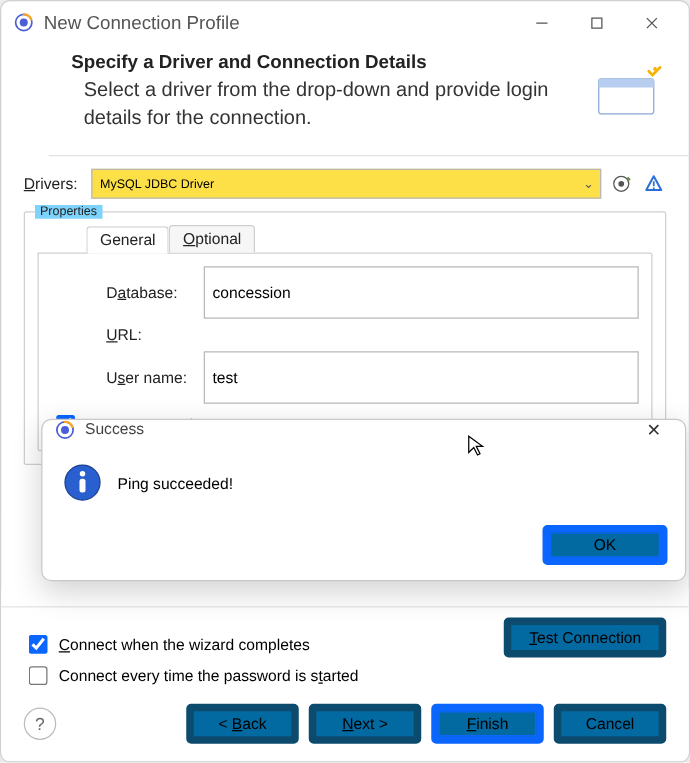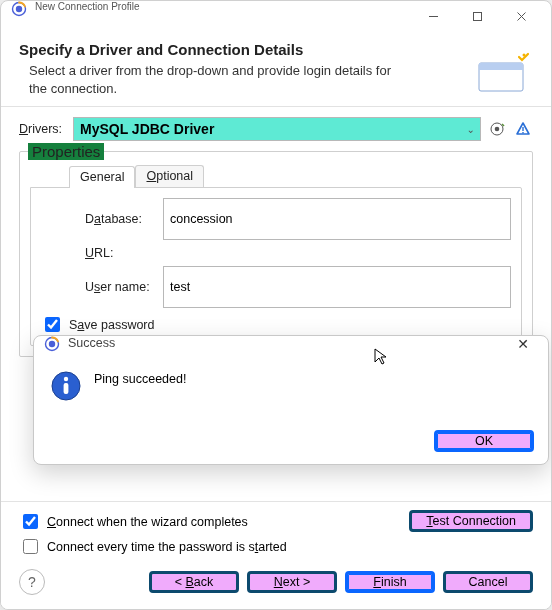--- a/index.html
+++ b/index.html
@@ -4,52 +4,53 @@
 <style>
   * { box-sizing: border-box; font-family: "Segoe UI", Tahoma, sans-serif; }
   body { margin: 0; background: #f0f0f0; }
   .window {
     width: 552px; height: 610px; background: #fff;
     border: 1px solid #d0d0d0; border-radius: 8px;
     position: relative; overflow: hidden;
     box-shadow: 0 4px 16px rgba(0,0,0,0.08);
   }
   .titlebar {
-    height: 34px; display: flex; align-items: flex-start;
-    padding: 0 8px 0 10px; font-size: 10px; color: #555;
+    height: 34px; display: flex; align-items: center;
+    padding: 0 8px 0 10px; font-size: 15px; color: #555;
   }
   .titlebar .ticon { width:16px; height:16px; margin-right:8px; }
   .titlebar .spacer { flex:1; }
   .titlebar .winbtn { width:44px; height:30px; display:flex; align-items:center; justify-content:center; color:#666; }
   .titlebar .winbtn svg { width:11px; height:11px; }
   .header {
-    padding: 6px 18px 9px 18px; display:flex; align-items:flex-end;
+    padding: 6px 18px 19px 18px; display:flex; align-items:center;
     border-bottom: 1px solid #e2e2e2;
+    margin-left: 38px;
   }
   .header .htxt { flex:1; }
   .header h2 { margin:0 0 4px 0; font-size:15px; font-weight:700; color:#222; }
-  .header p { margin:0; font-size:13px; color:#333; padding-left:10px; max-width:390px; line-height:1.35; }
+  .header p { margin:0; font-size:16px; color:#333; padding-left:10px; max-width:390px; line-height:1.35; }
   .header .hicon { width:60px; height:48px; margin-left:10px; }
   .body { padding: 10px 18px 0 18px; font-size:12.5px; color:#222; }
   .row { display:flex; align-items:center; gap:6px; margin-bottom:6px; }
   .row label.lbl { min-width:48px; }
   .drv-select {
-    flex:1; height:24px; border:1px solid #b8b8b8; background:#5eead4;
-    padding:2px 6px; font-size:14px; appearance:none; position:relative;font-weight:bold;
+    flex:1; height:24px; border:1px solid #b8b8b8; background:#fde047;
+    padding:2px 6px; font-size:10px; appearance:none; position:relative;
   }
   .drv-wrap { flex:1; position:relative; display:flex; }
   .drv-caret { position:absolute; right:6px; top:50%; transform:translateY(-50%); pointer-events:none; color:#555; font-size:10px; }
   .iconbtn { width:20px; height:20px; display:flex; align-items:center; justify-content:center; cursor:pointer; }
   .fieldset {
     border:1px solid #cfcfcf; border-radius:2px;
     margin-top:10px; padding:0 10px 10px 10px; position:relative;
   }
   .legend {
-    position:relative; top:-9px; left:-2px; background:#15803d;
-    display:inline-block; padding:0 4px; font-size:15px;
+    position:relative; top:-9px; left:-2px; background:#7dd3fc;
+    display:inline-block; padding:0 4px; font-size:10px;
   }
   .tabs { display:flex; gap:0; margin-top:-4px;padding-left:39px; }
   .tab {
     padding:3px 10px 4px 10px; font-size:12.5px;
     border:1px solid #cfcfcf; border-bottom:none; background:#f6f6f6;
     border-radius:3px 3px 0 0; cursor:pointer;
   }
   .tab.active { background:#fff; position:relative; top:1px; }
   .tabbody {
     border:1px solid #cfcfcf; padding:10px; border-radius:0 2px 2px 2px;
@@ -63,21 +64,21 @@
   }
   .chk { display:flex; align-items:center; gap:6px; font-size:12.5px; }
   .chk input { width:15px; height:15px; accent-color:#0a66ff; }
   .bottom {
     position:absolute; left:0; right:0; bottom:0;
     padding: 8px 18px 14px 18px; background:#fff;
   }
   .bottom .opts { border-top:0; }
   .bottom .optrow { display:flex; align-items:flex-end; justify-content:space-between; margin:4px 0; }
   .btn {
-    min-width:90px; height:22px; border:3px solid #0c4a6e; background:#f0abfc;
+    min-width:90px; height:32px; border:6px solid #0c4a6e; background:#0369a1;
     border-radius:4px; font-size:12.5px; padding:0 14px; cursor:pointer;
   }
   .btn.primary { border-color:#0a66ff; color:#000; box-shadow: inset 0 0 0 1px #0a66ff; }
   .navrow { display:flex; align-items:center; gap:8px; margin-top:12px; }
   .navrow .help {
     width:26px; height:26px; border:1px solid #bbb; border-radius:50%;
     display:flex; align-items:center; justify-content:center; color:#666; font-size:14px; cursor:pointer;
   }
   .navrow .spacer { flex:1; }
   
@@ -86,21 +87,21 @@
     background:#fff; border:1px solid #c8c8c8; border-radius:8px;
     box-shadow: 0 8px 24px rgba(0,0,0,0.18);
   }
   .modal .mtitle {
     height:30px; display:flex; padding:0 10px;
     font-size:12.5px; color:#444;
   }
   .modal .mtitle .ticon { width:16px; height:16px; margin-right:8px; }
   .modal .mtitle .spacer { flex:1; }
   .modal .mtitle .close { width:30px; text-align:center; cursor:pointer; font-size:14px; color:#333; }
-  .modal .mbody { display:flex; align-items:flex-start; padding:4px 16px; gap:12px; }
+  .modal .mbody { display:flex; align-items:center; padding:4px 16px; gap:12px; }
   .modal .mbody .micon { width:32px; height:32px; }
   .modal .mbody .mtxt { font-size:12.5px; padding-top:2px; }
   .modal .mfoot { position:absolute; right:14px; bottom:12px; }
   .sep { height:1px; background:#e3e3e3; margin:6px -18px 8px -18px; }
   .cursor { position:absolute; left:372px; top:346px; width:18px; height:18px; pointer-events:none; }
 </style>
 </head>
 <body>
 
 <div class="window">

